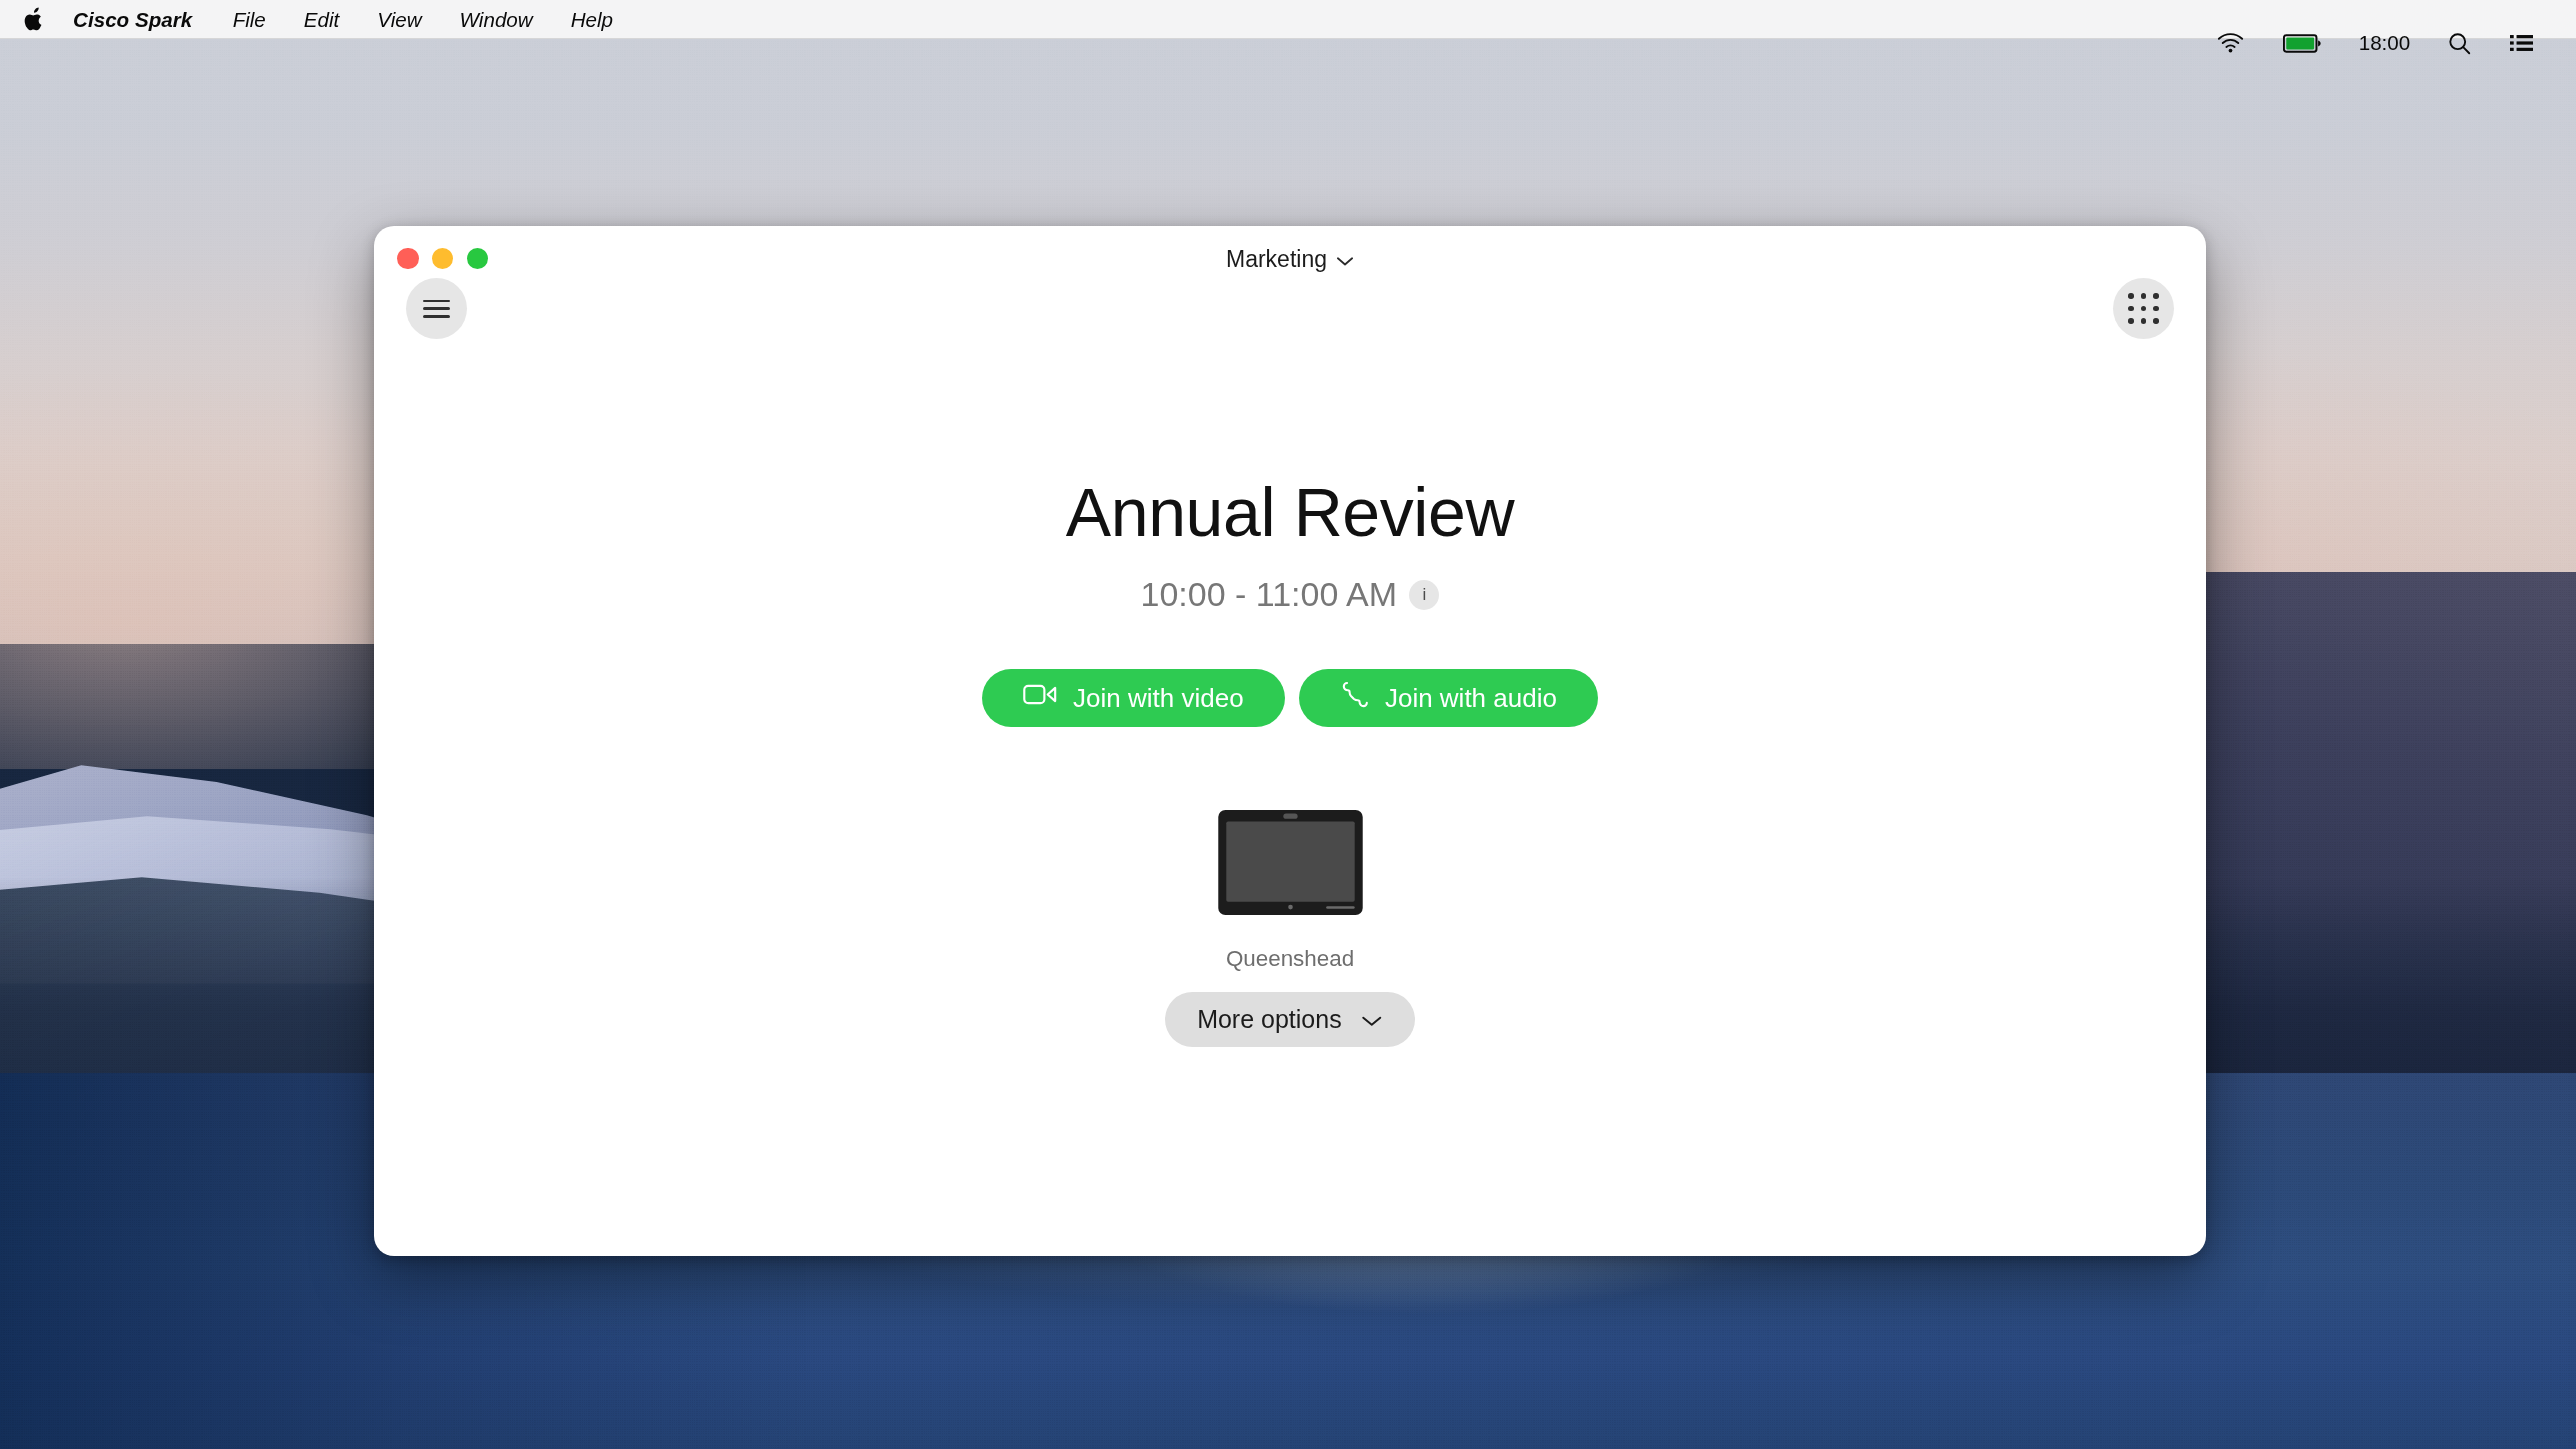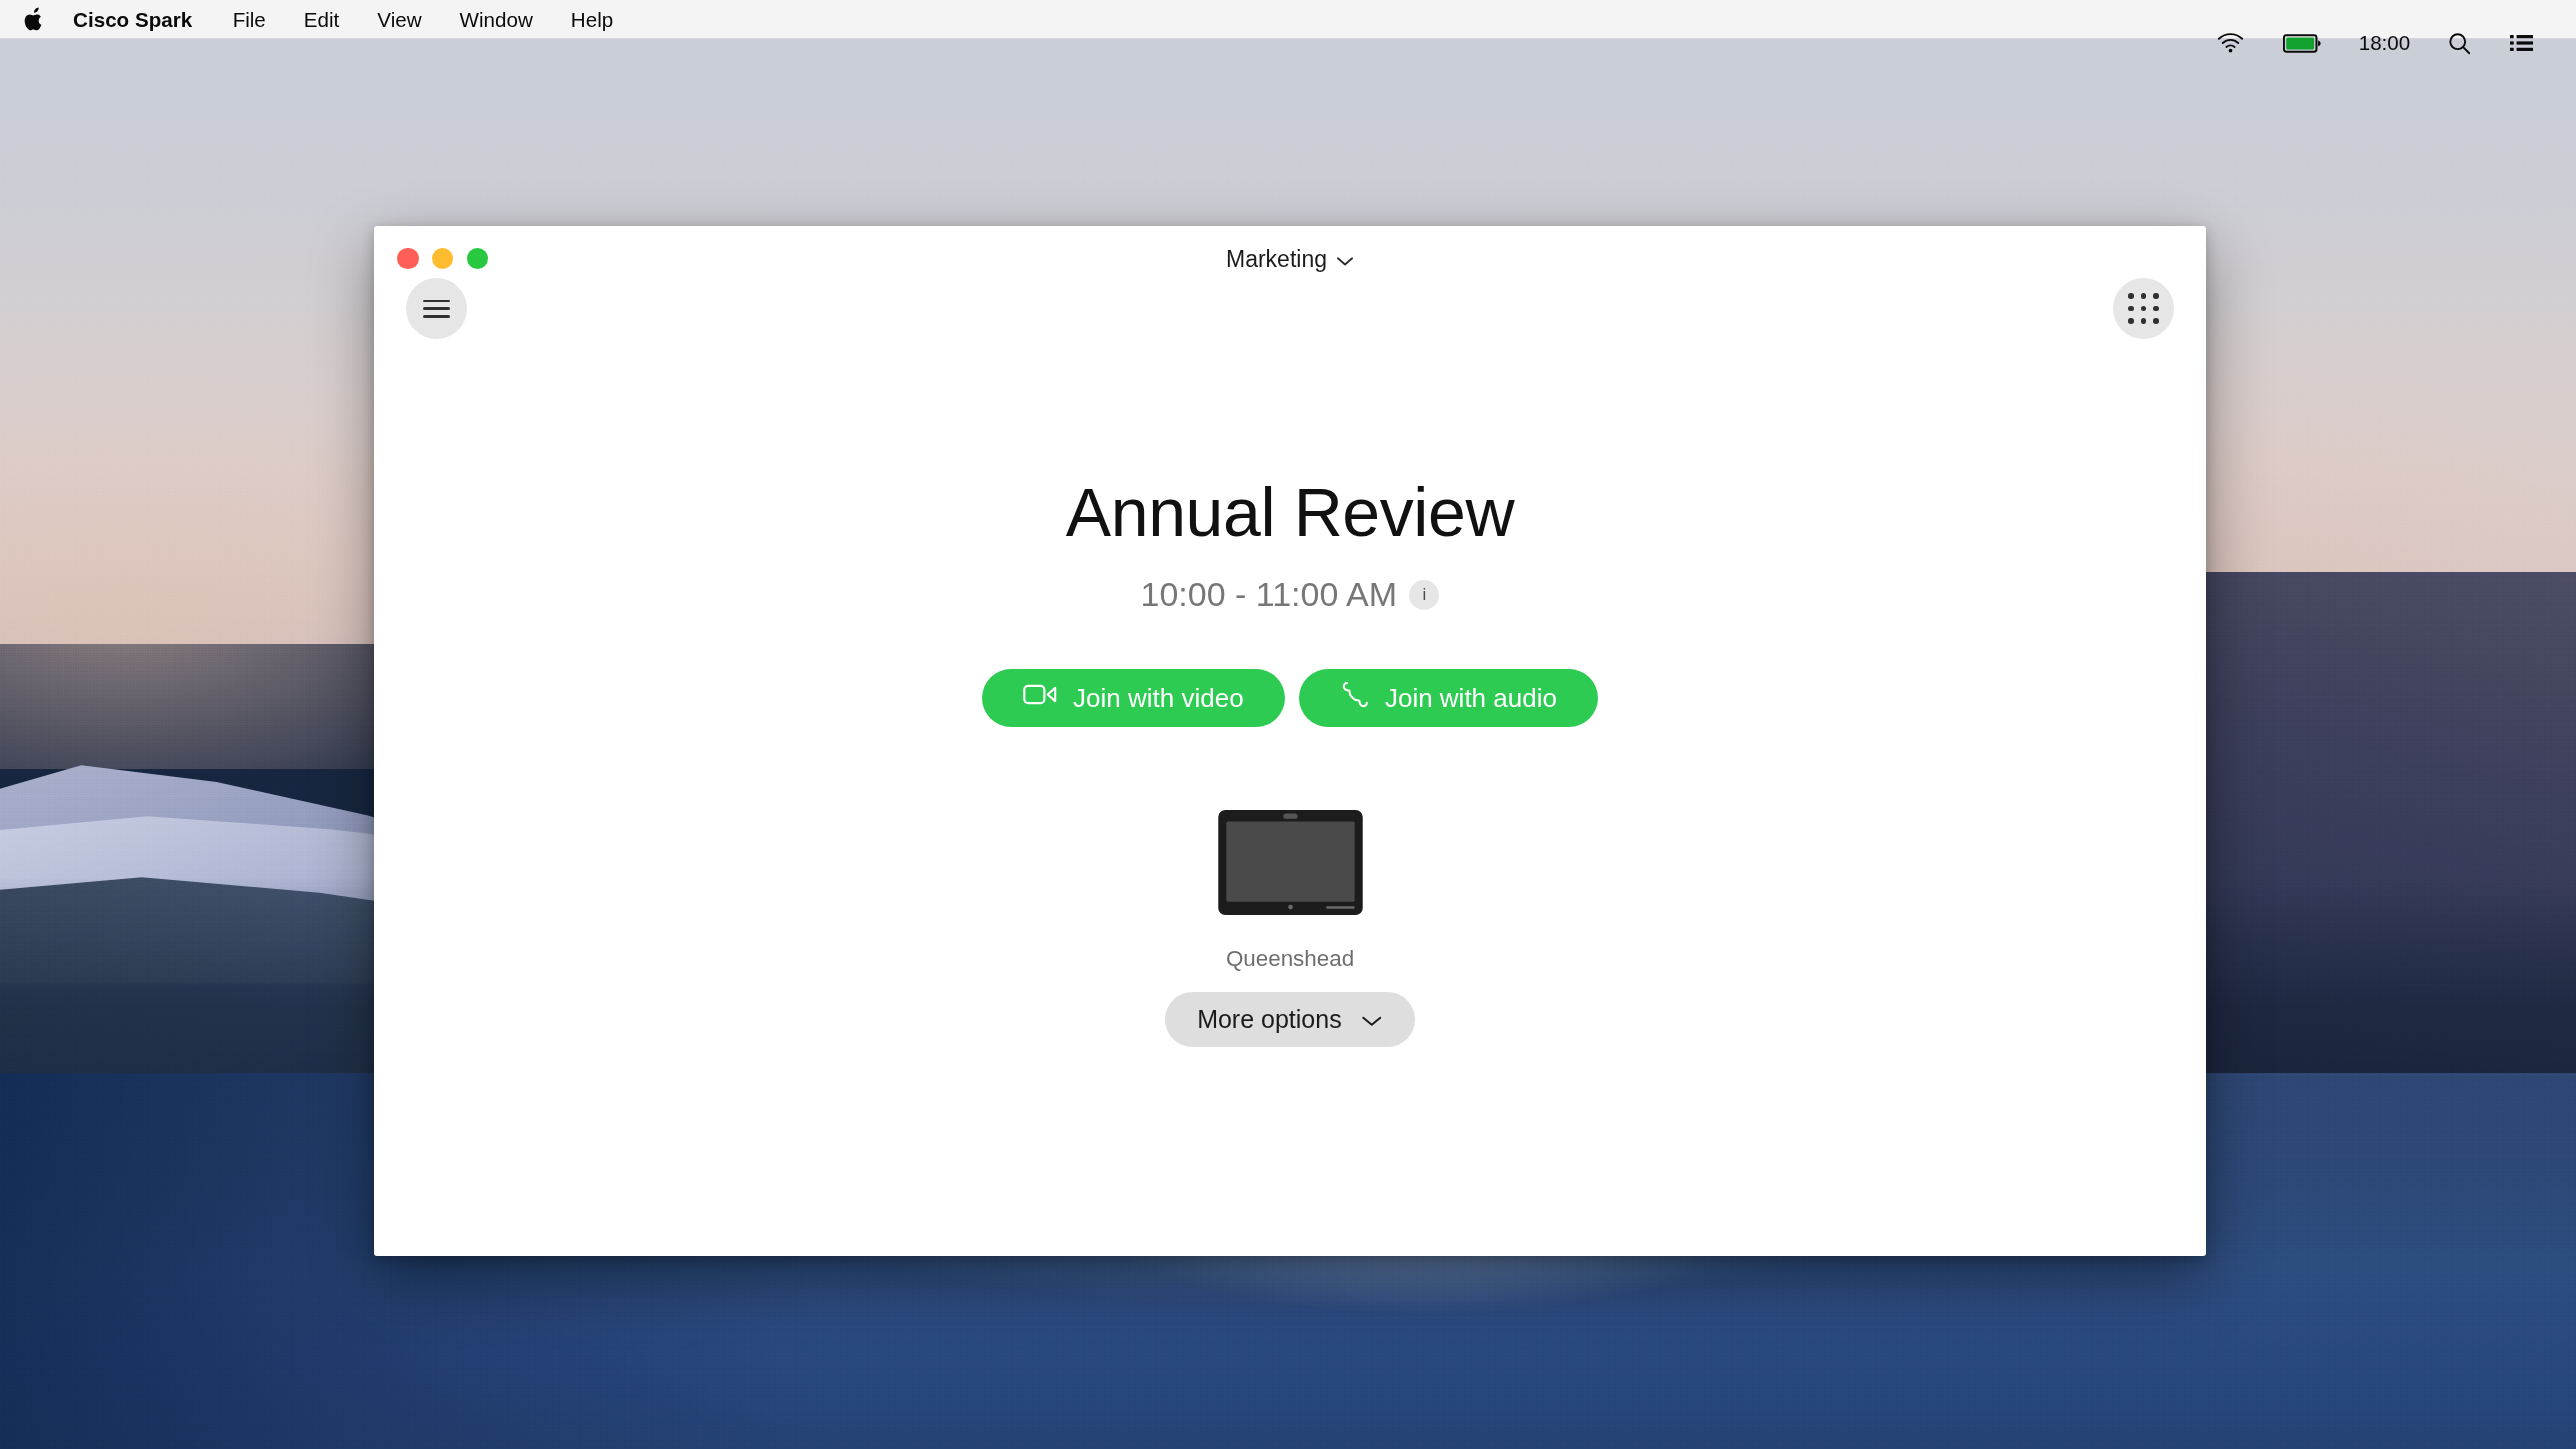--- a/index.html
+++ b/index.html
@@ -135,39 +135,39 @@
   }
 
   
   #menubar {
     position:absolute; left:0; top:0; width:2576px; height:39px;
     background:rgba(246,246,246,0.94);
     display:flex; align-items:center;
     border-bottom:0.9px solid rgba(0,0,0,0.12);
     z-index:50;
   }
-  .mb-left { display:flex; align-items:center; padding-left:23px; gap:0; }
+  .mb-left { display:flex; align-items:center; padding-left:23px; gap:0;font-style:italic; }
   .mb-right { margin-left:auto; display:flex; align-items:center; padding-right:23px; gap:0;margin-top:48px; }
   .mb-item {
     font-size:20.6px; color:#0a0a0a;
     padding:0 19px; line-height:39px;
     white-space:nowrap;
   }
   .mb-item.bold { font-weight:bold; padding-left:14.3px; padding-right:21.5px; }
   .mb-apple { padding:0 14.3px 0 0; display:flex; align-items:center; }
   .mb-icon { padding:0 19.7px; display:flex; align-items:center; }
   .mb-clock { font-size:20.6px; color:#0a0a0a; padding:0 18px; }
 
   
   #window {
     position:absolute;
     left:374px; top:226px;
     width:1832px; height:1030px;
     background:#ffffff;
-    border-radius:3px;
+    border-radius:20px;
     box-shadow:0 23px 63px rgba(0,0,0,0.38), 0 3.6px 14.3px rgba(0,0,0,0.22);
     overflow:hidden;
     z-index:40;
   }
 
   
   #titlebar {
     position:relative; height:70px; width:100%;
   }
   .traffic {

